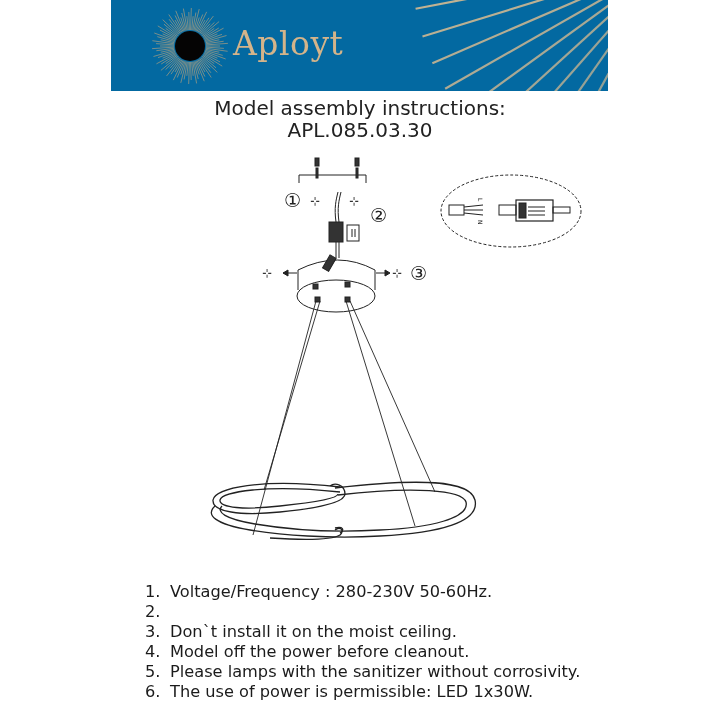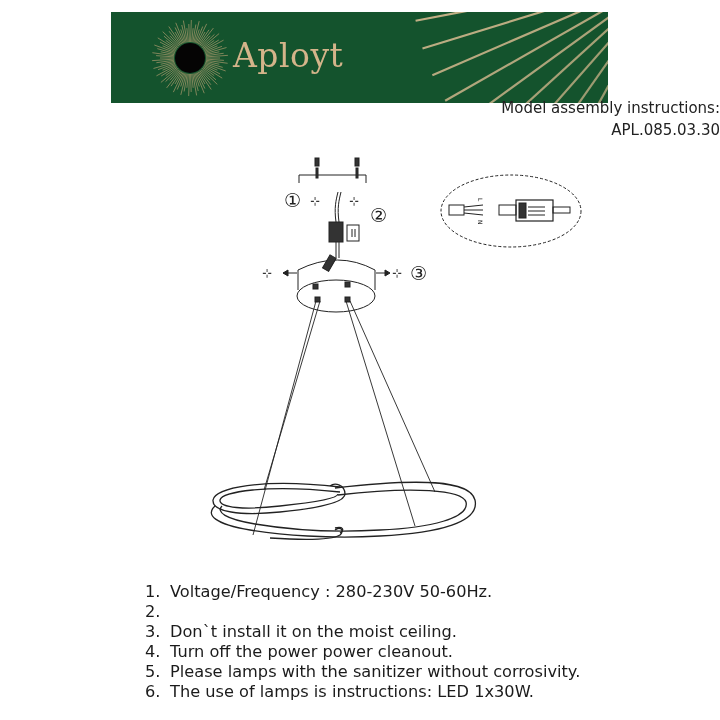--- a/index.html
+++ b/index.html
@@ -1,20 +1,20 @@
 <!DOCTYPE html>
 <html><head>
   <meta charset="utf-8">
   <style>
     html, body { margin: 0; padding: 0; background: #ffffff; }
     body { width: 720px; height: 720px; position: relative; overflow: hidden; font-family: "DejaVu Sans", sans-serif; color: #1a1a1a; }
-    .banner { position: absolute; left: 111px; top: 12px; width: 497px; height: 91px; background: #14532d; overflow: hidden; }
+    .banner { position: absolute; left: 111px; top: 0; width: 497px; height: 91px; background: #0369a1; overflow: hidden; }
     .banner svg { position: absolute; left: 0; top: 0; }
     .brand { position: absolute; left: 122px; top: 24px; font-family: "DejaVu Serif", serif; font-size: 33px; font-weight: 300; color: #d4b48a; letter-spacing: 0.5px; }
-    .title { position: absolute; left: 0; width: 720px; top: 97px; text-align: right; font-size: 15px; line-height: 22px; color: #222; }
+    .title { position: absolute; left: 0; width: 720px; top: 97px; text-align: center; font-size: 20px; line-height: 22px; color: #222; }
     .diagram { position: absolute; left: 0; top: 140px; width: 720px; height: 440px; }
     .spec-list { position: absolute; left: 145px; top: 582px; font-size: 16.2px; line-height: 20px; color: #1b1b1b; margin: 0; padding: 0; list-style: none; }
     .spec-list li { white-space: nowrap; display: flex; }
     .spec-num { width: 25px; display: inline-block; }
   </style>
 </head>
 <body>
 
 <div class="banner">
   <svg width="497" height="91" viewBox="0 0 497 91">
@@ -227,23 +227,23 @@
     </li>
   <li>
       <span class="spec-num">2.</span>
     </li>
   <li>
       <span class="spec-num">3.</span>
       <span>Don`t install it on the moist ceiling.</span>
     </li>
   <li>
       <span class="spec-num">4.</span>
-      <span>Turn off the power power cleanout.</span>
+      <span>Model off the power before cleanout.</span>
     </li>
   <li>
       <span class="spec-num">5.</span>
       <span>Please lamps with the sanitizer without corrosivity.</span>
     </li>
   <li>
       <span class="spec-num">6.</span>
-      <span>The use of lamps is instructions: LED 1x30W.</span>
+      <span>The use of power is permissible: LED 1x30W.</span>
     </li>
 </ul>
 
 </body></html>

